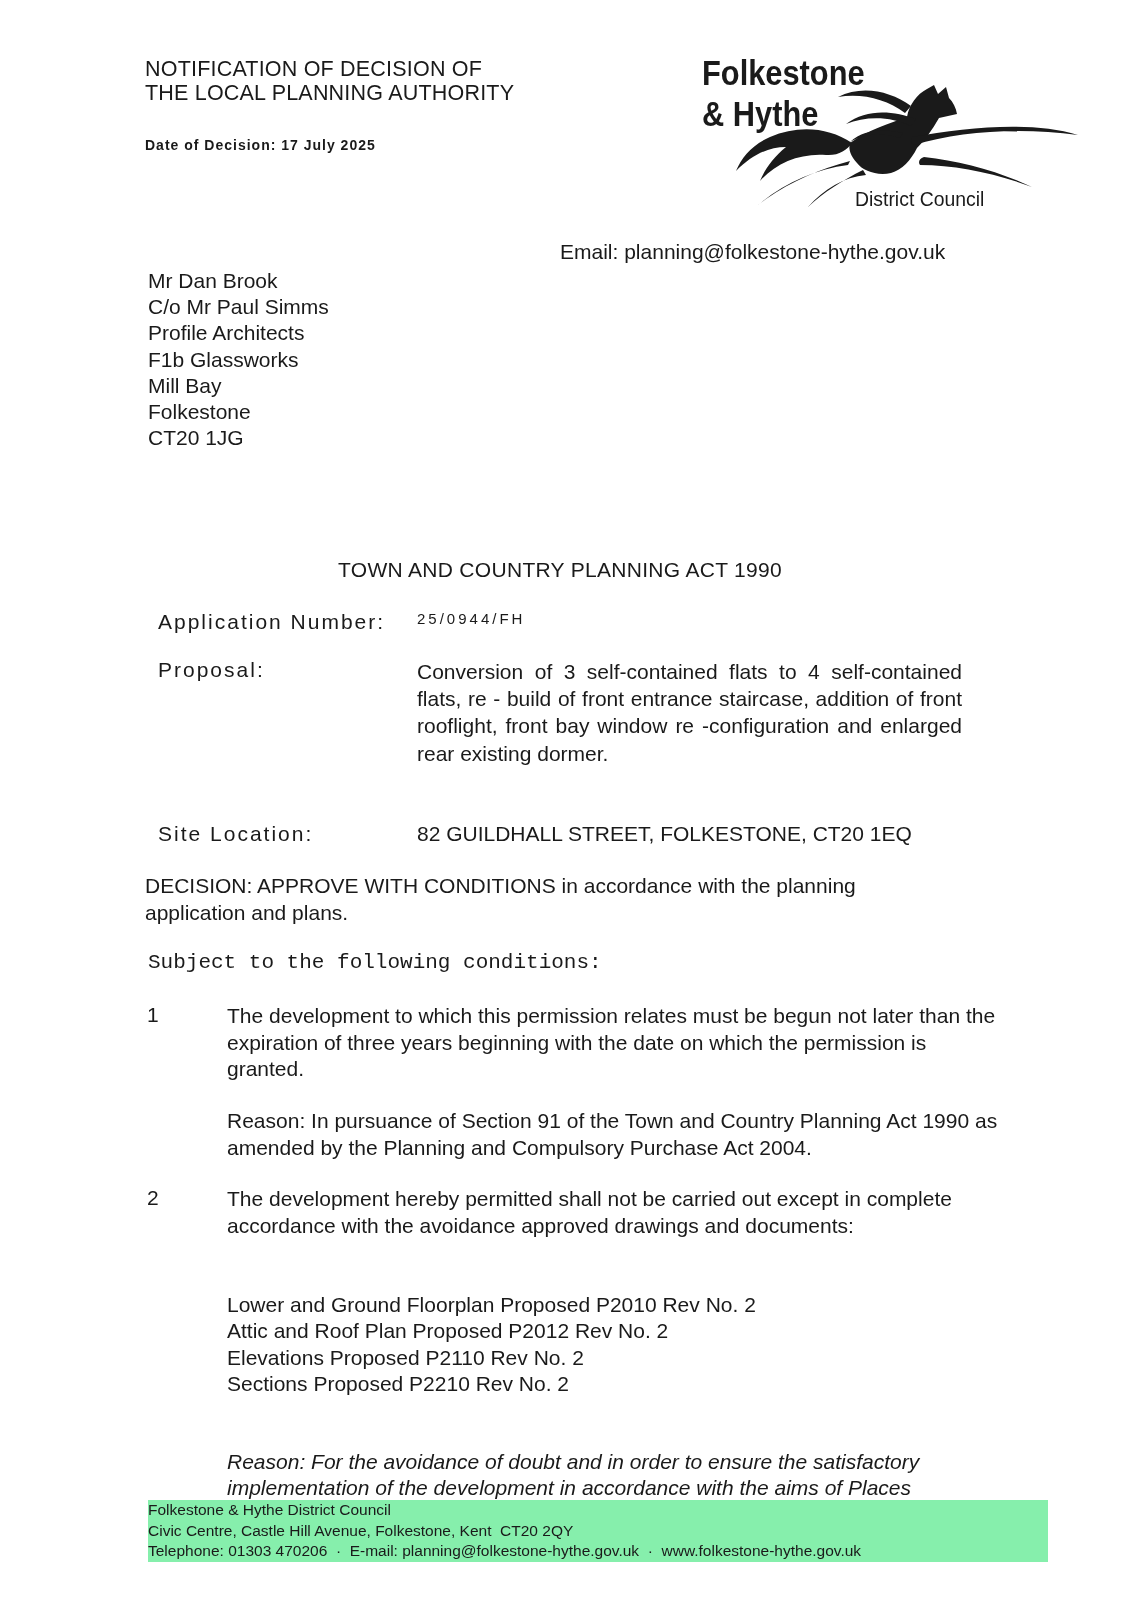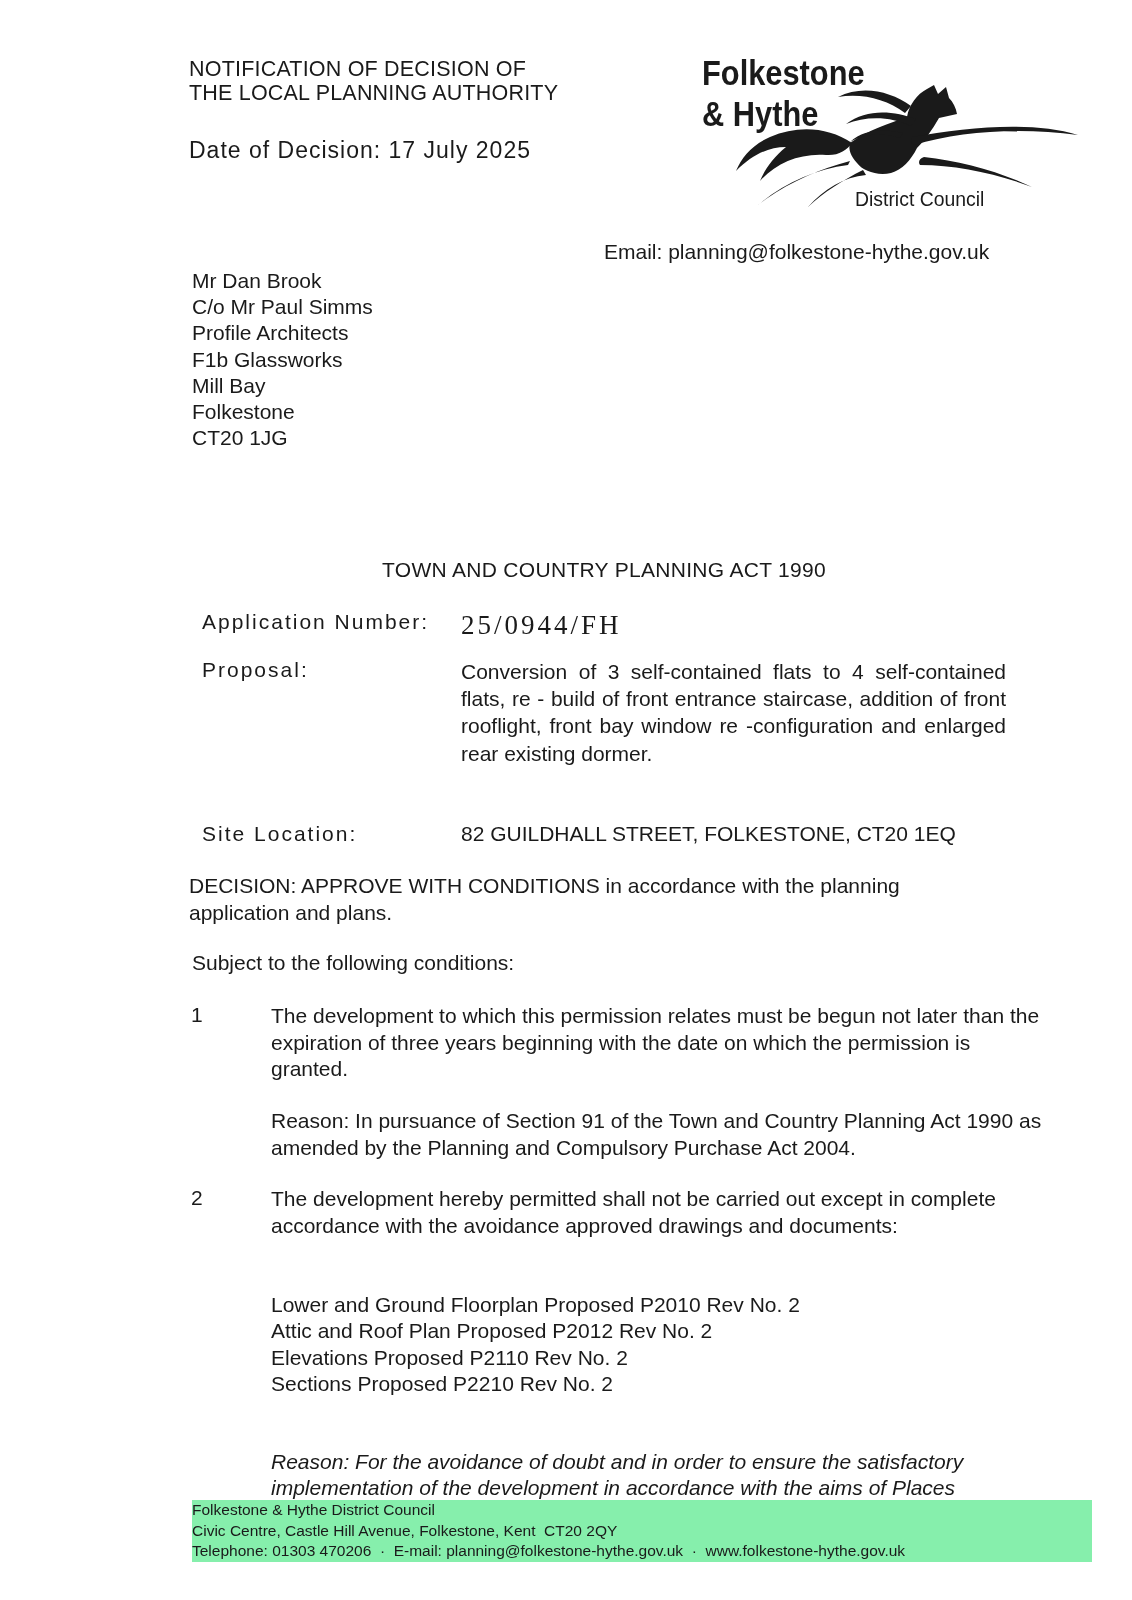--- a/index.html
+++ b/index.html
@@ -5,29 +5,29 @@
   html,body{margin:0;padding:0;background:#e8e8e8;}
   .page{
     position:relative;
     width:1132px;height:1600px;
     background:#ffffff;
     font-family:"Liberation Sans","DejaVu Sans",sans-serif;
     color:#1a1a1a;
     overflow:hidden;
     margin:0 auto;
   }
-  .abs{position:absolute;margin-left:44px;}
-  .body-txt{font-size:21px;line-height:26.5px;}
+  .abs{position:absolute;}
+  .body-txt{font-size:21px;line-height:26.5px;font-family:Liberation Mono, monospace;}
   .hdr{font-size:21.5px;line-height:23.5px;letter-spacing:0.2px;}
-  .date-line{font-size:23px;letter-spacing:1px;}
+  .date-line{font-size:14px;letter-spacing:1px;font-weight:bold;}
   .email-line{font-size:21px;}
   .addr-line{font-size:21px;line-height:26.2px;}
   .act-title{font-size:21px;letter-spacing:0.3px;text-align:center;}
   .label-col{font-size:21px;letter-spacing:2px;}
-  .appnum-val{font-size:27px;letter-spacing:3px;font-family:Liberation Serif, serif;}
+  .appnum-val{font-size:15px;letter-spacing:3px;}
   .proposal-val{
     font-size:21px;line-height:27.2px;
     text-align:justify;
   }
   .site-val{font-size:21px;}
   .decision-par{font-size:21px;line-height:27px;}
   .cond-num{font-size:21px;}
   .cond-text{font-size:21px;line-height:26.5px;}
   .drawing-line{font-size:21px;line-height:26.3px;}
   .footer-line{font-size:15.5px;line-height:20.5px;white-space:pre-wrap;}

